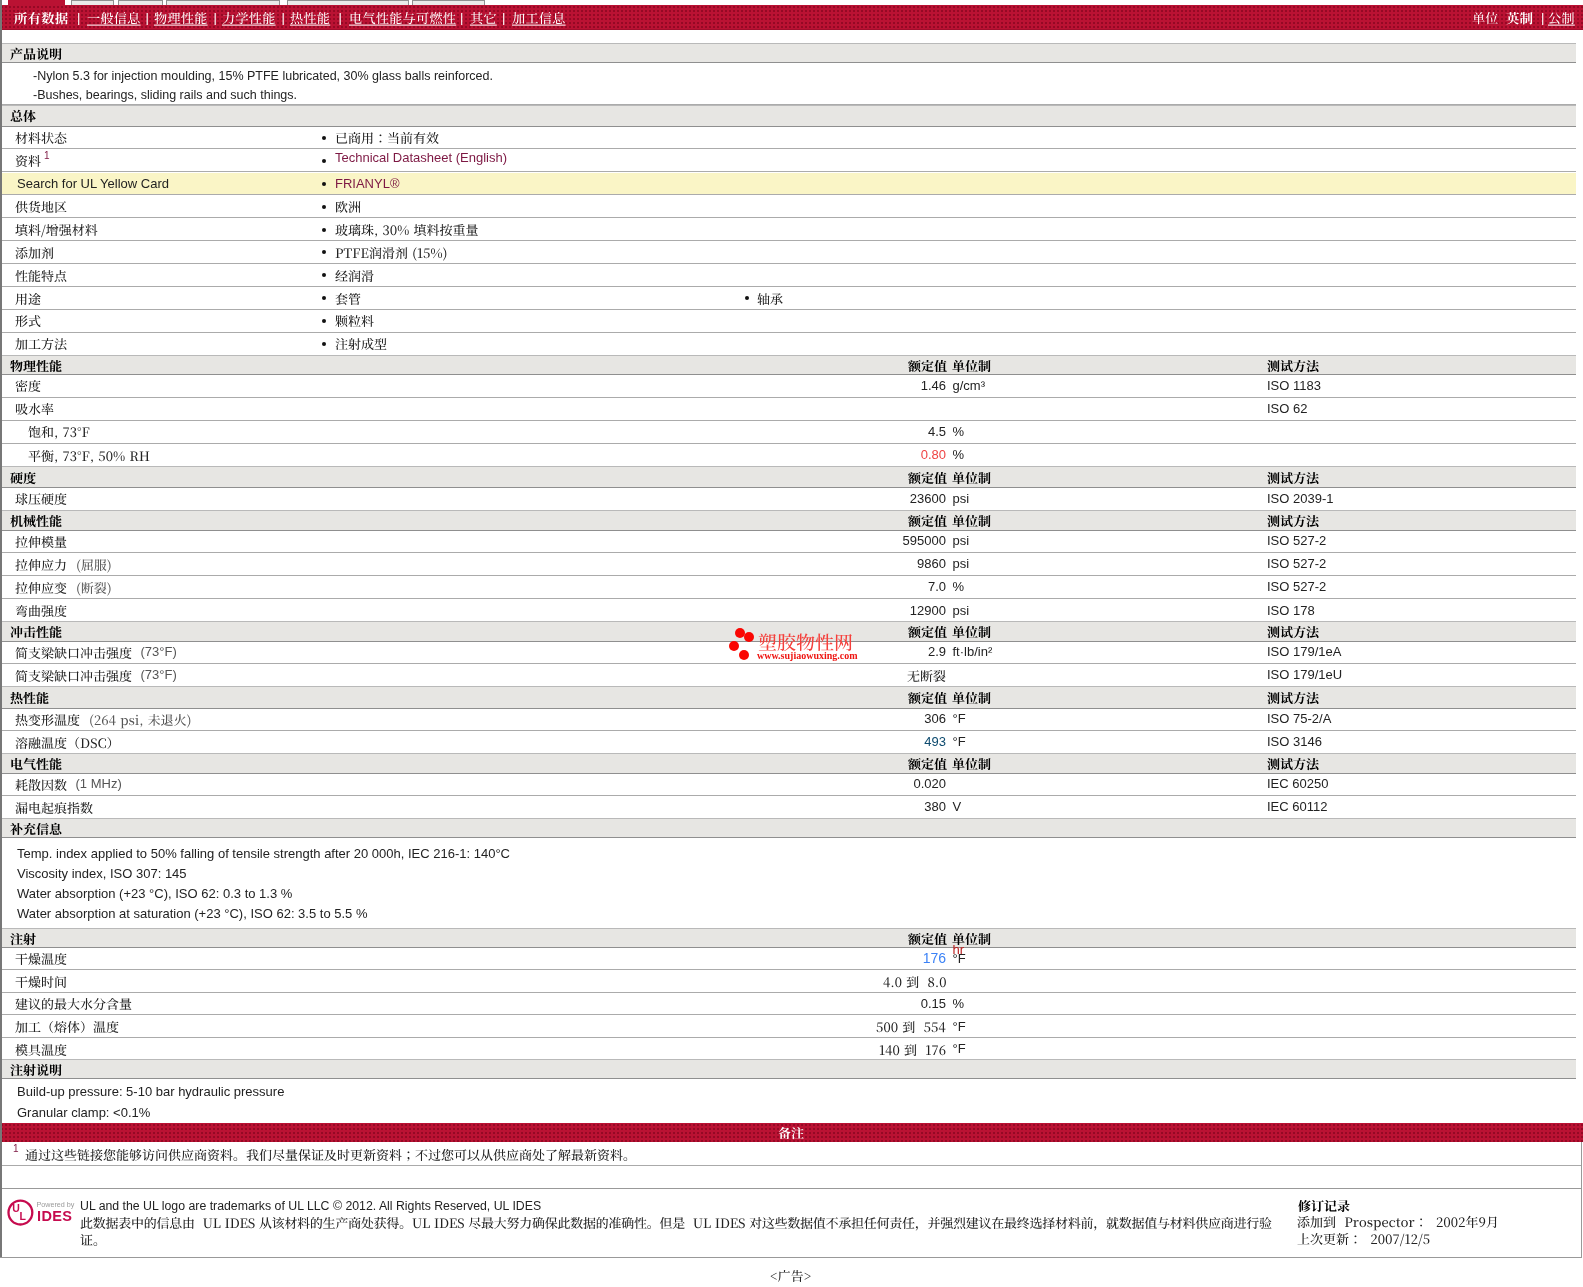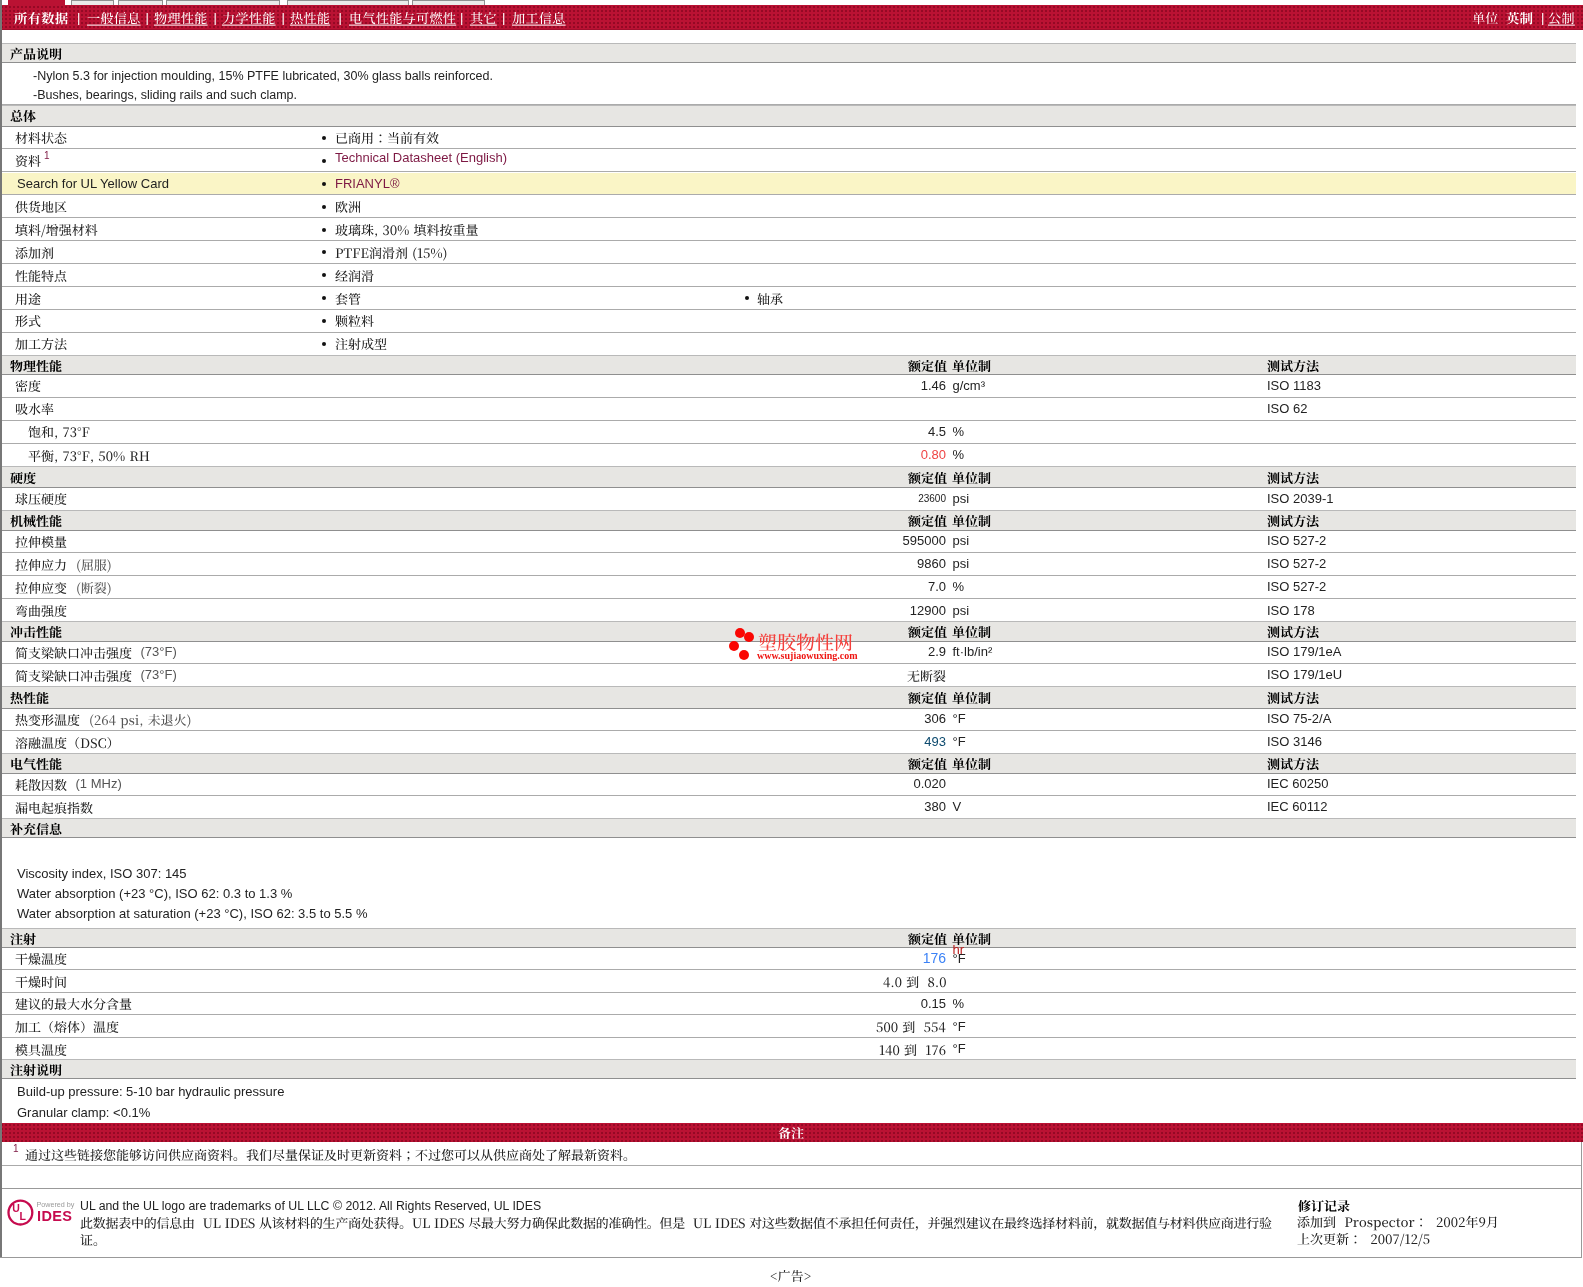--- a/index.html
+++ b/index.html
@@ -410,21 +410,21 @@
 <div class="ab" style="left:0.0px;top:62.0px;width:1576.0px;height:1.0px;background:#8f8f8f"></div>
 <svg class="ab" style="left:10.0px;top:46.8px" width="53" height="18" viewBox="0 0 53 18">
       <g fill="#000" transform="translate(0,11.96) scale(0.013000,-0.013000)">
         <use href="#g30" x="0"></use>
         <use href="#g31" x="1000"></use>
         <use href="#g32" x="2000"></use>
         <use href="#g33" x="3000"></use>
       </g>
     </svg>
 <div class="ab tx" style="left:33.0px;top:68.0px;font-size:12.5px;color:#222;line-height:17px;font-family:'Liberation Sans',sans-serif">-Nylon 5.3 for injection moulding, 15% PTFE lubricated, 30% glass balls reinforced.</div>
-<div class="ab tx" style="left:33.0px;top:87.0px;font-size:12.5px;color:#222;line-height:17px;font-family:'Liberation Sans',sans-serif">-Bushes, bearings, sliding rails and such clamp.</div>
+<div class="ab tx" style="left:33.0px;top:87.0px;font-size:12.5px;color:#222;line-height:17px;font-family:'Liberation Sans',sans-serif">-Bushes, bearings, sliding rails and such things.</div>
 <div class="ab" style="left:0.0px;top:103.5px;width:1576.0px;height:1.0px;background:#ababab"></div>
 <div class="ab" style="left:0.0px;top:105.5px;width:1576.0px;height:20.0px;background:#e7e6e3"></div>
 <div class="ab" style="left:0.0px;top:104.5px;width:1576.0px;height:1.0px;background:#b9b9b9"></div>
 <div class="ab" style="left:0.0px;top:125.5px;width:1576.0px;height:1.0px;background:#8f8f8f"></div>
 <svg class="ab" style="left:10.0px;top:109.3px" width="27" height="18" viewBox="0 0 27 18">
       <g fill="#000" transform="translate(0,11.96) scale(0.013000,-0.013000)">
         <use href="#g34" x="0"></use>
         <use href="#g35" x="1000"></use>
       </g>
     </svg>
@@ -725,21 +725,21 @@
     </svg>
 <svg class="ab" style="left:15.0px;top:492.3px" width="53" height="18" viewBox="0 0 53 18">
       <g fill="#222" transform="translate(0,11.96) scale(0.013000,-0.013000)">
         <use href="#g127" x="0"></use>
         <use href="#g128" x="1000"></use>
         <use href="#g129" x="2000"></use>
         <use href="#g113" x="3000"></use>
       </g>
     </svg>
 <div class="ab" style="left:0.0px;top:509.6px;width:1576.0px;height:1.0px;background:#ababab"></div>
-<div class="ab tx" style="top:490.0px;font-size:10px;color:#222;line-height:17px;font-family:'Liberation Sans',sans-serif;right:637.0px">23600</div>
+<div class="ab tx" style="top:490.0px;font-size:13.0px;color:#222;line-height:17px;font-family:'Liberation Sans',sans-serif;right:637.0px">23600</div>
 <div class="ab tx" style="left:952.5px;top:490.0px;font-size:13.0px;color:#222;line-height:17px;font-family:'Liberation Sans',sans-serif">psi</div>
 <div class="ab tx" style="left:1267.0px;top:490.0px;font-size:13.0px;color:#222;line-height:17px;font-family:'Liberation Sans',sans-serif">ISO 2039-1</div>
 <div class="ab" style="left:0.0px;top:510.7px;width:1576.0px;height:18.9px;background:#e7e6e3"></div>
 <div class="ab" style="left:0.0px;top:509.7px;width:1576.0px;height:1.0px;background:#b9b9b9"></div>
 <div class="ab" style="left:0.0px;top:529.6px;width:1576.0px;height:1.0px;background:#8f8f8f"></div>
 <svg class="ab" style="left:10.0px;top:513.9px" width="53" height="18" viewBox="0 0 53 18">
       <g fill="#000" transform="translate(0,11.96) scale(0.013000,-0.013000)">
         <use href="#g130" x="0"></use>
         <use href="#g131" x="1000"></use>
         <use href="#g101" x="2000"></use>
@@ -1047,20 +1047,21 @@
 <div class="ab" style="left:0.0px;top:817.9px;width:1576.0px;height:1.0px;background:#b9b9b9"></div>
 <div class="ab" style="left:0.0px;top:837.4px;width:1576.0px;height:1.0px;background:#8f8f8f"></div>
 <svg class="ab" style="left:10.0px;top:821.9px" width="53" height="18" viewBox="0 0 53 18">
       <g fill="#000" transform="translate(0,11.96) scale(0.013000,-0.013000)">
         <use href="#g181" x="0"></use>
         <use href="#g182" x="1000"></use>
         <use href="#g183" x="2000"></use>
         <use href="#g184" x="3000"></use>
       </g>
     </svg>
+<div class="ab tx" style="left:17.0px;top:845.0px;font-size:13.0px;color:#222;line-height:17px;font-family:'Liberation Sans',sans-serif">Temp. index applied to 50% falling of tensile strength after 20 000h, IEC 216-1: 140°C</div>
 <div class="ab tx" style="left:17.0px;top:864.9px;font-size:13.0px;color:#222;line-height:17px;font-family:'Liberation Sans',sans-serif">Viscosity index, ISO 307: 145</div>
 <div class="ab tx" style="left:17.0px;top:884.8px;font-size:13.0px;color:#222;line-height:17px;font-family:'Liberation Sans',sans-serif">Water absorption (+23 °C), ISO 62: 0.3 to 1.3 %</div>
 <div class="ab tx" style="left:17.0px;top:904.7px;font-size:13.0px;color:#222;line-height:17px;font-family:'Liberation Sans',sans-serif">Water absorption at saturation (+23 °C), ISO 62: 3.5 to 5.5 %</div>
 <div class="ab" style="left:0.0px;top:928.0px;width:1576.0px;height:1.0px;background:#ababab"></div>
 <div class="ab" style="left:0.0px;top:929.0px;width:1576.0px;height:18.4px;background:#e7e6e3"></div>
 <div class="ab" style="left:0.0px;top:928.0px;width:1576.0px;height:1.0px;background:#b9b9b9"></div>
 <div class="ab" style="left:0.0px;top:947.4px;width:1576.0px;height:1.0px;background:#8f8f8f"></div>
 <svg class="ab" style="left:10.0px;top:932.0px" width="27" height="18" viewBox="0 0 27 18">
       <g fill="#000" transform="translate(0,11.96) scale(0.013000,-0.013000)">
         <use href="#g185" x="0"></use>

